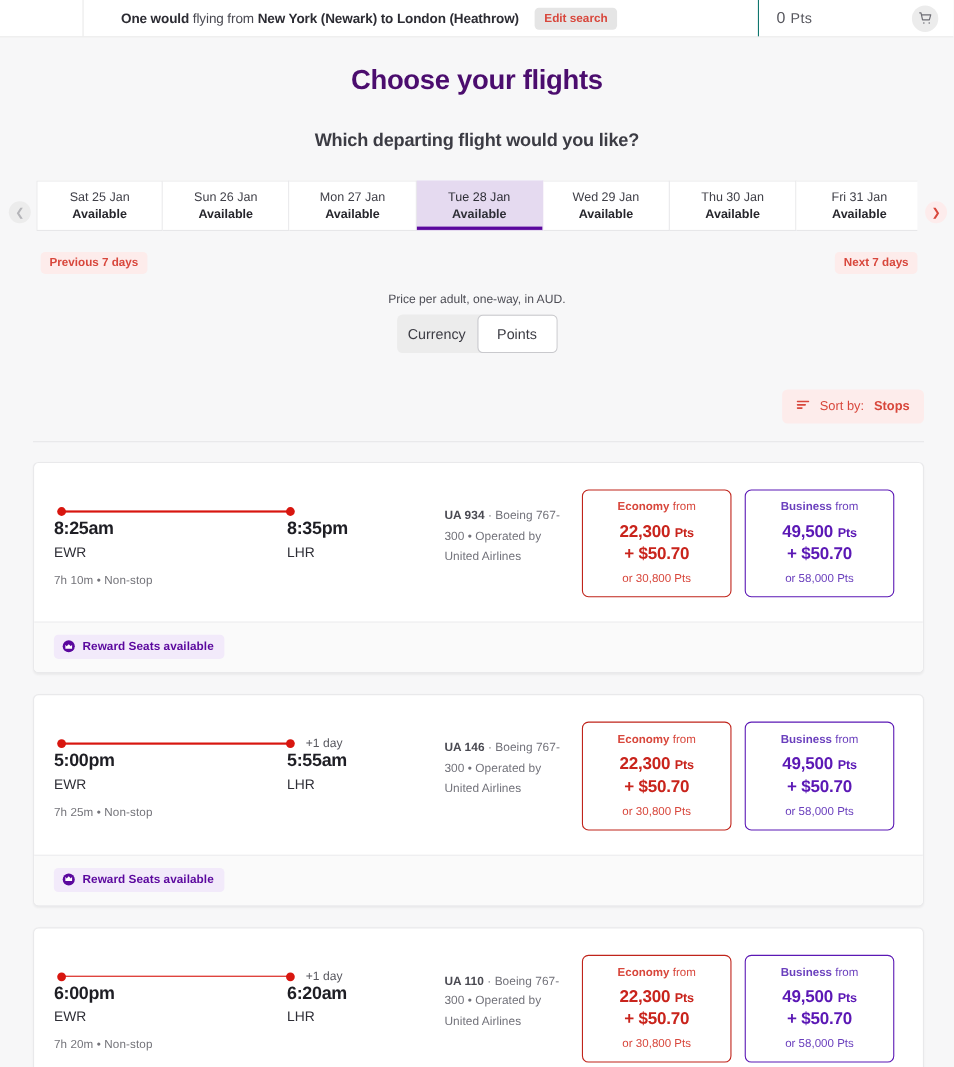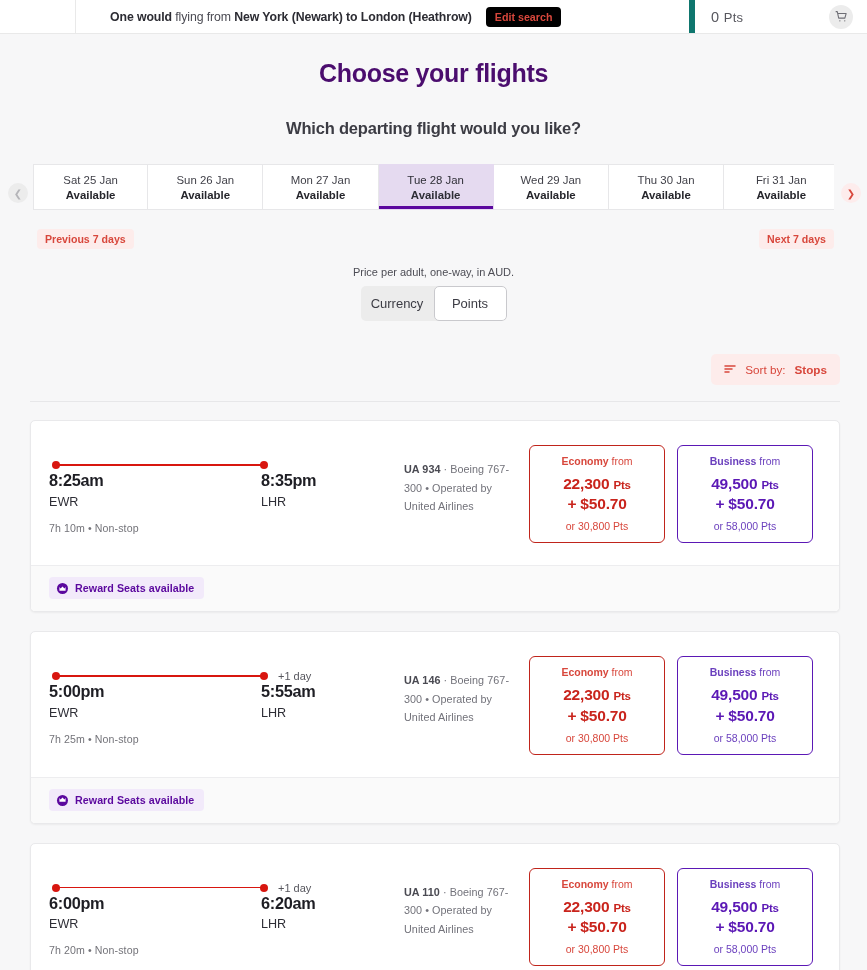--- a/index.html
+++ b/index.html
@@ -34,34 +34,34 @@
   }
   .trip-summary {
     font-size: 12.3px;
     color: #2c2c33;
     white-space: nowrap;
     letter-spacing: -0.1px;
   }
   .trip-summary b { font-weight: 700; }
   .trip-summary .light { color: #4a4a52; font-weight: 400; }
   .edit-search {
-    background: #000000;
+    background: #e5e5e5;
     color: #d8473c;
     font-size: 10.7px;
     font-weight: 600;
     padding: 4px 9px;
     border-radius: 4px;
     border: none;
     white-space: nowrap;
     cursor: pointer;
   }
   .points-box {
     flex: 0 0 178px;
     width: 178px;
-    border-left: 6px solid #0f766e;
+    border-left: 1px solid #0f766e;
     display: flex;
     align-items: center;
     justify-content: space-between;
     padding: 0 14px 0 16px;
     height: 100%;
   }
   .points-value {
     font-size: 14.5px;
     color: #57575e;
     letter-spacing: 0.3px;
@@ -360,21 +360,21 @@
   .fare.business .fare-pts, .fare.business .fare-cash { color: #5b18b5; }
   .fare.business .fare-alt { color: #6a3fbd; }
 
   .fc-footer {
     border-top: 1px solid #ededef;
     background: #fafafa;
     padding: 11px 18px 12px 18px;
   }
   .reward-badge {
     display: inline-flex;
-    align-items: flex-end;
+    align-items: flex-start;
     gap: 7px;
     background: #f2eafa;
     border-radius: 4px;
     padding: 5px 10px 5px 8px;
     border: none;
     cursor: pointer;
     font-family: inherit;
   }
   .reward-badge .label {
     font-size: 10.7px;

